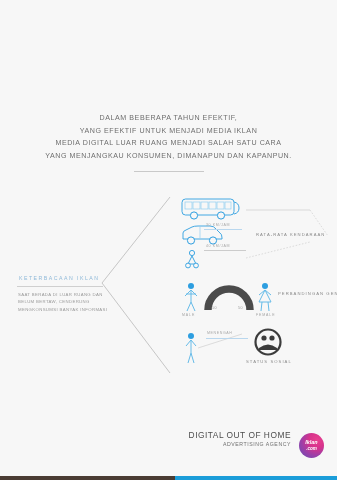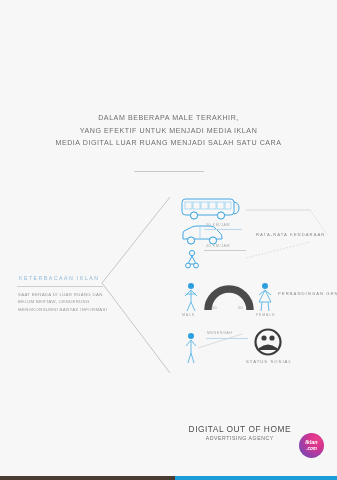--- a/index.html
+++ b/index.html
@@ -104,21 +104,21 @@
     font-size:3.6px;
     letter-spacing:0.5px;
     color:#9b9b9b;
     white-space:nowrap;
   }
 
   
   .status-wrap { position:absolute; left:182px; top:328px; width:155px; height:40px; }
 
   
-  .footer { position:absolute; right:13px; bottom:38px; text-align:center; }
+  .footer { position:absolute; right:13px; bottom:32px; text-align:right; }
   .foot-1 {
     font-size:8.4px;
     letter-spacing:0.5px;
     color:#4d4d4d;
     line-height:10px;
   }
   .foot-2 {
     font-size:5.2px;
     letter-spacing:0.55px;
     color:#6f6f6f;
@@ -147,23 +147,24 @@
   .footer-bar { position:absolute; left:0; bottom:0; height:4px; }
   .fb-left { left:0; width:52%; background:#4a3c33; }
   .fb-right { left:52%; right:0; width:48%; background:#1b9dd9; }
 </style>
 </head>
 <body>
 
 <div id="slide">
 
   <div class="headline">
-    <div>DALAM BEBERAPA MALE TERAKHIR,</div>
+    <div>DALAM BEBERAPA TAHUN EFEKTIF,</div>
     <div>YANG EFEKTIF UNTUK MENJADI MEDIA IKLAN</div>
     <div>MEDIA DIGITAL LUAR RUANG MENJADI SALAH SATU CARA</div>
+    <div>YANG MENJANGKAU KONSUMEN, DIMANAPUN DAN KAPANPUN.</div>
   </div>
   <div class="hr-rule"></div>
 
   <div class="left-title">KETERBACAAN IKLAN</div>
   <div class="left-divider"></div>
   <div class="left-body">
     <div>SAAT BERADA DI LUAR RUANG DAN</div>
     <div>BELUM BERTAW, CENDERUNG</div>
     <div>MENGKONSUMSI BANYAK INFORMASI</div>
   </div>

